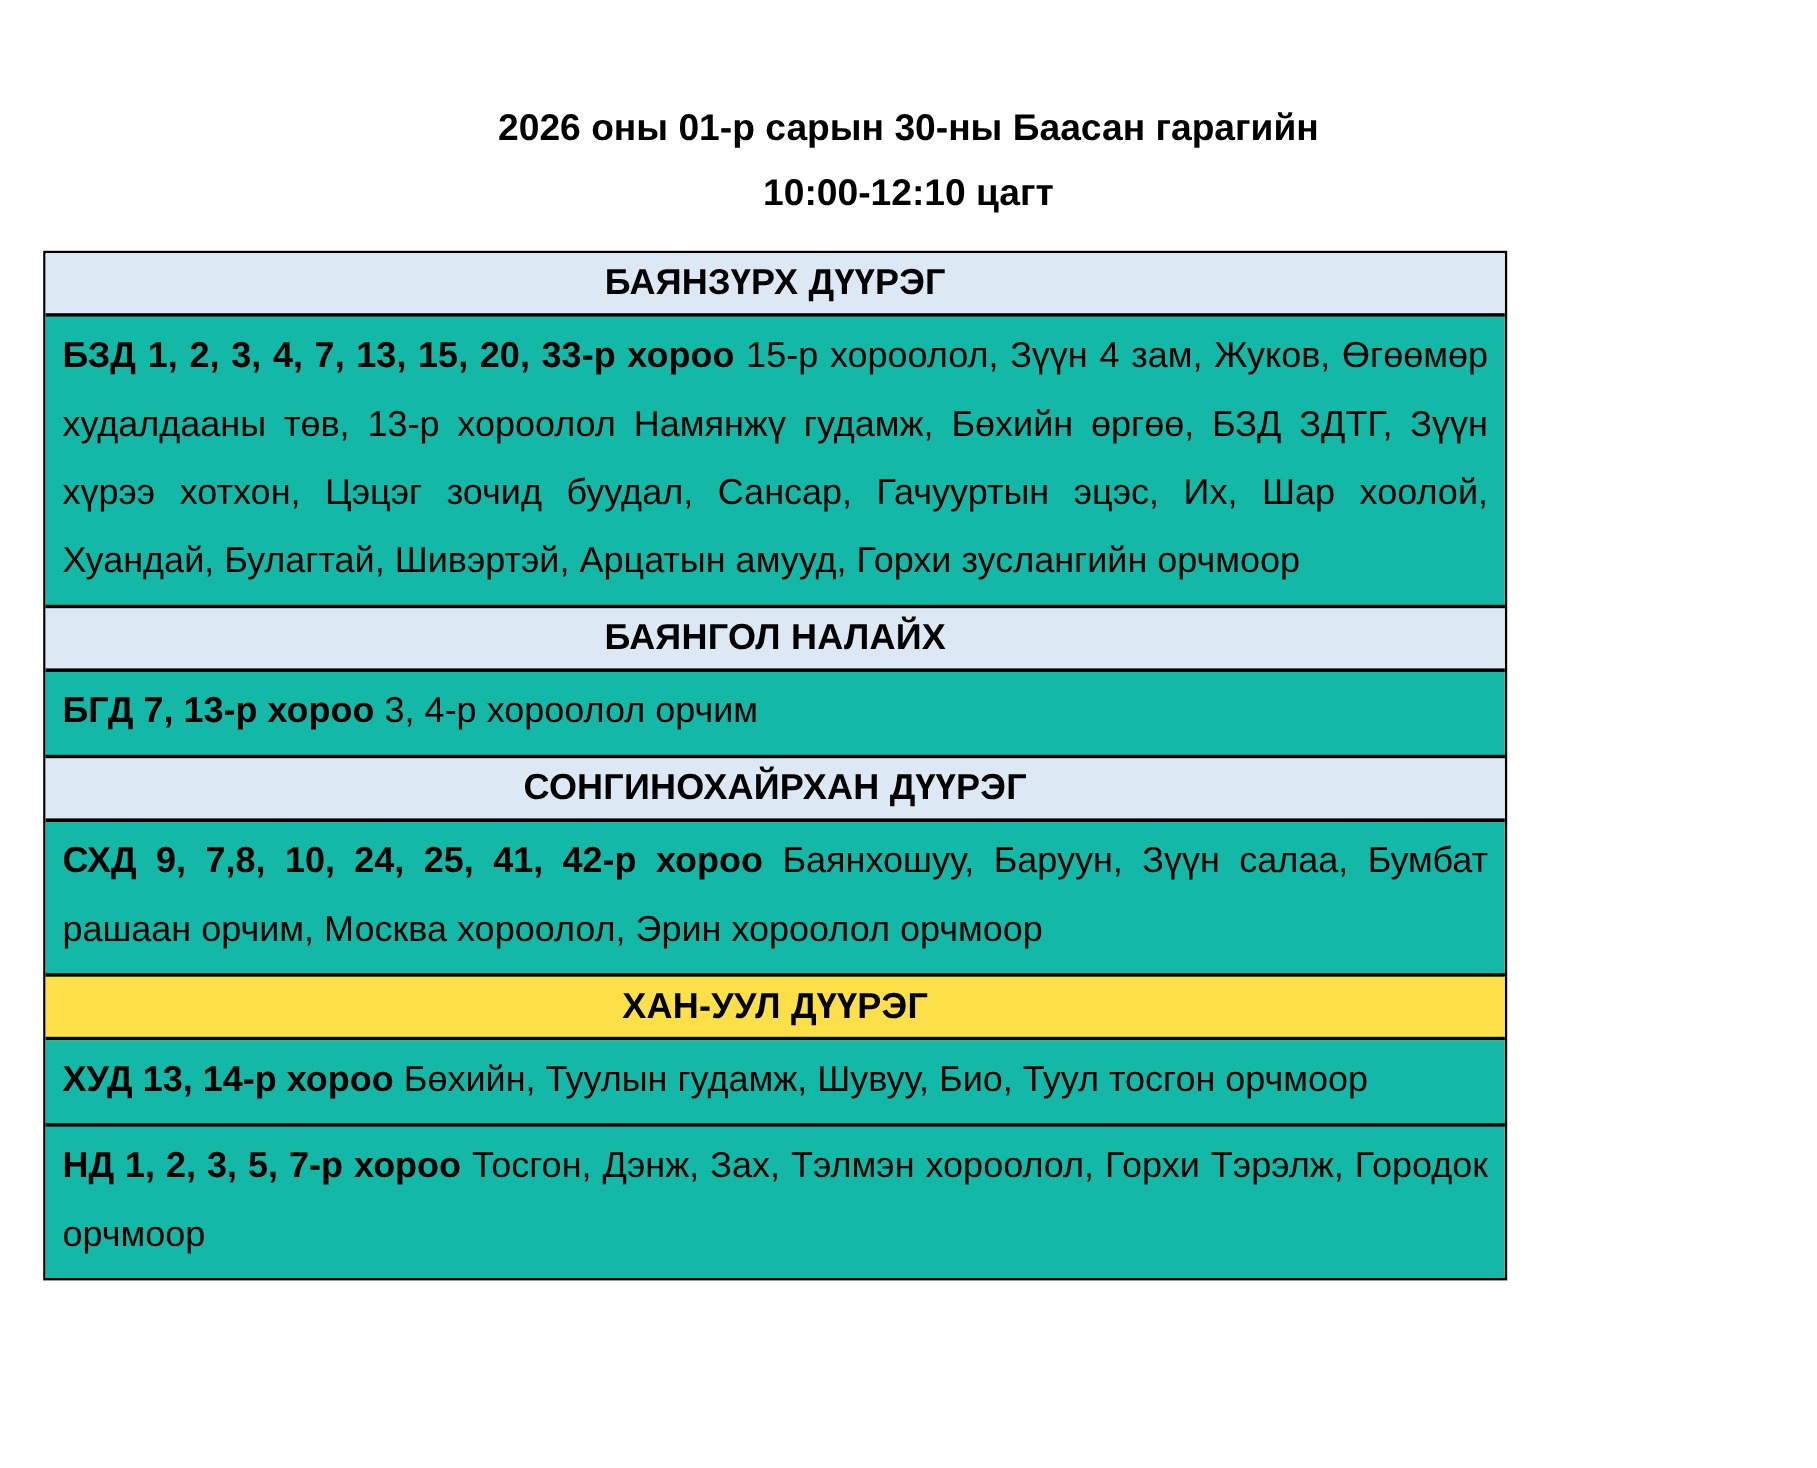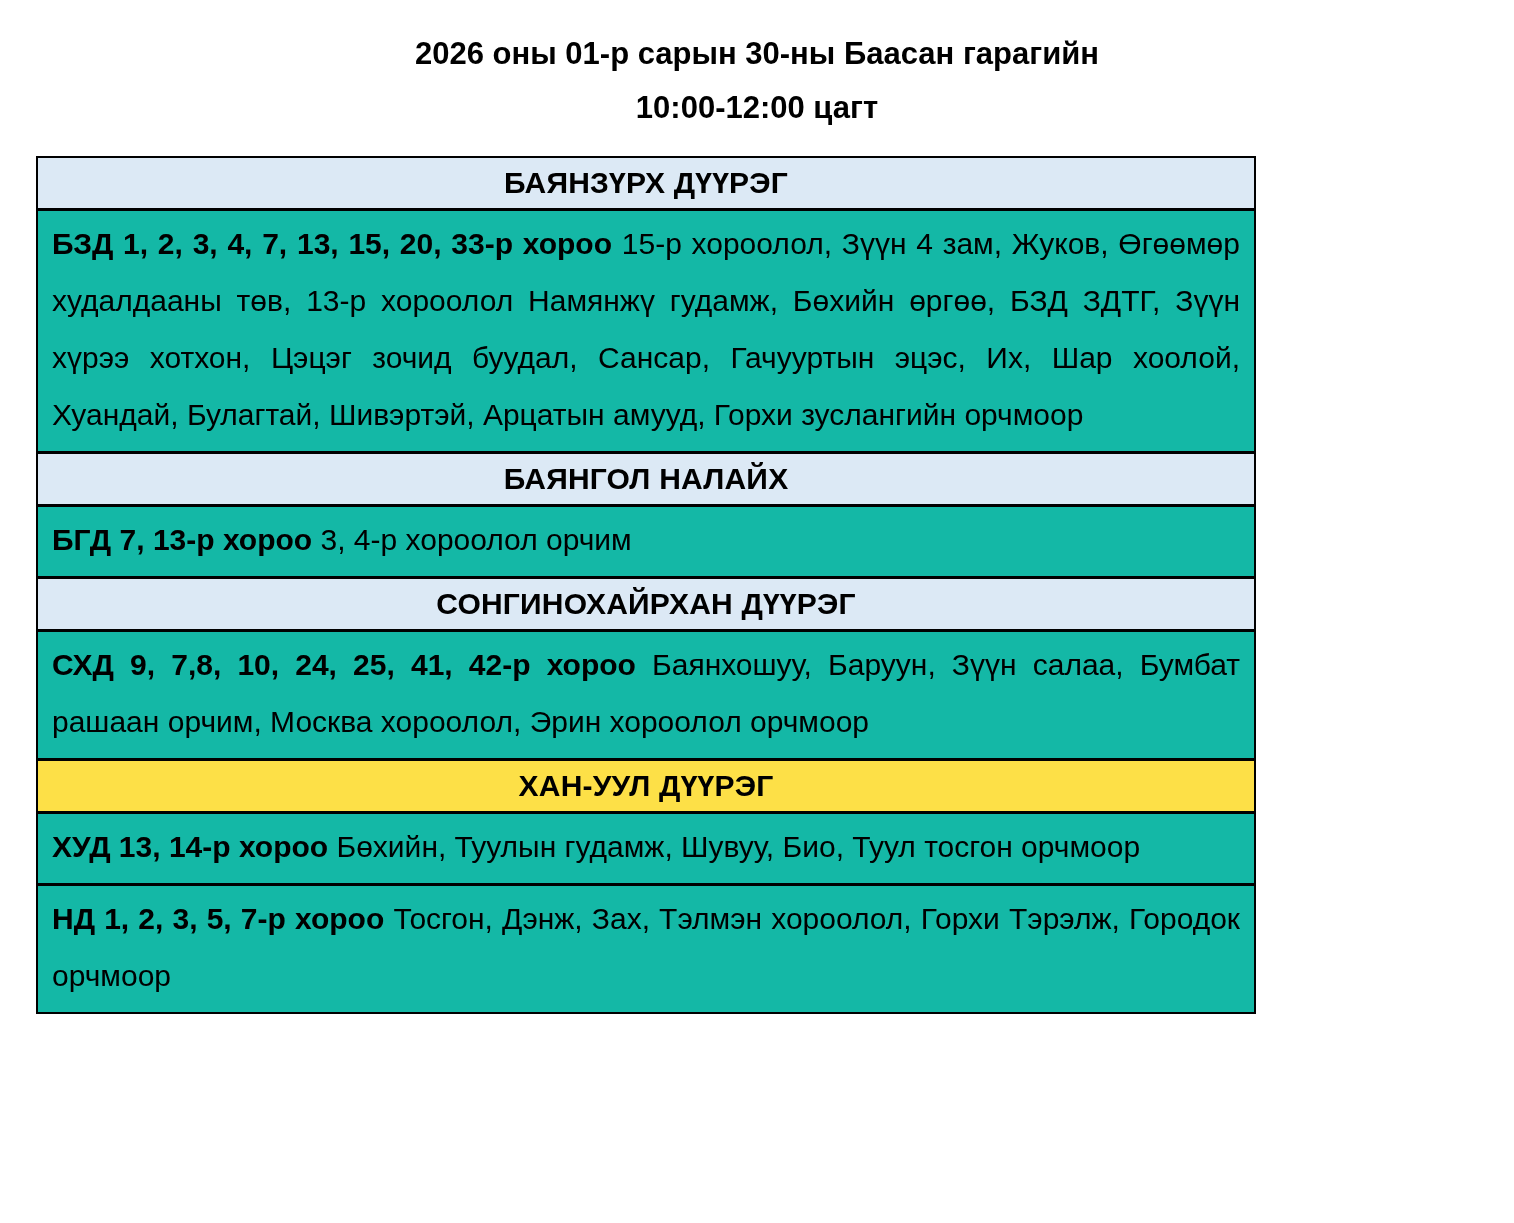--- a/index.html
+++ b/index.html
@@ -11,21 +11,21 @@
     color: #000000;
     position: relative;
     overflow: hidden;
   }
   .page {
     width: 1514px;
     height: 1223px;
     background: #ffffff;
   }
   .doc-title {
-    padding-top: 27px;
+    padding-top: 80px;
     text-align: center;
     font-weight: bold;
     font-size: 31px;
     line-height: 54px;
   }
   .schedule-table {
     margin: 21px 37px 0 36px;
     width: 1220px;
     border: 2px solid #000000;
   }
@@ -52,21 +52,21 @@
   .section:last-child .sec-body { border-bottom: none; }
   .row-bold { font-weight: bold; }
 </style>
 </head>
 <body>
 
 <div class="page">
 
   <div class="doc-title">
     <div>2026 оны 01-р сарын 30-ны Баасан гарагийн</div>
-    <div>10:00-12:00 цагт</div>
+    <div>10:00-12:10 цагт</div>
   </div>
 
   <div class="schedule-table" id="schedule-table">
     <div class="section">
       <div class="sec-header" style="background: rgb(220, 233, 245);">БАЯНЗҮРХ ДҮҮРЭГ</div>
       <div class="sec-body">
         <span class="row-bold">БЗД 1, 2, 3, 4, 7, 13, 15, 20, 33-р хороо</span><span> 15-р хороолол, Зүүн 4 зам, Жуков, Өгөөмөр худалдааны төв, 13-р хороолол Намянжү гудамж, Бөхийн өргөө, БЗД ЗДТГ, Зүүн хүрээ хотхон, Цэцэг зочид буудал, Сансар, Гачууртын эцэс, Их, Шар хоолой, Хуандай, Булагтай, Шивэртэй, Арцатын амууд, Горхи зуслангийн орчмоор</span>
       </div>
     </div>
 

